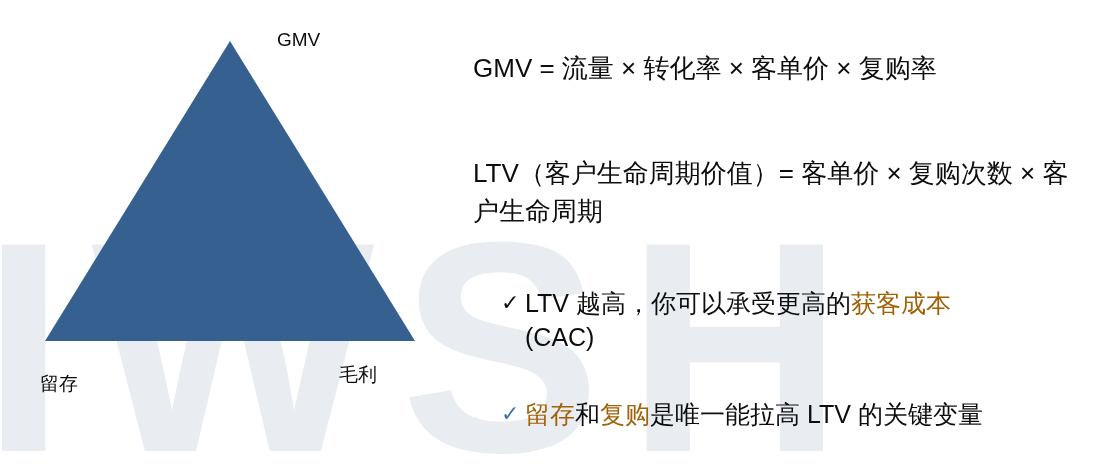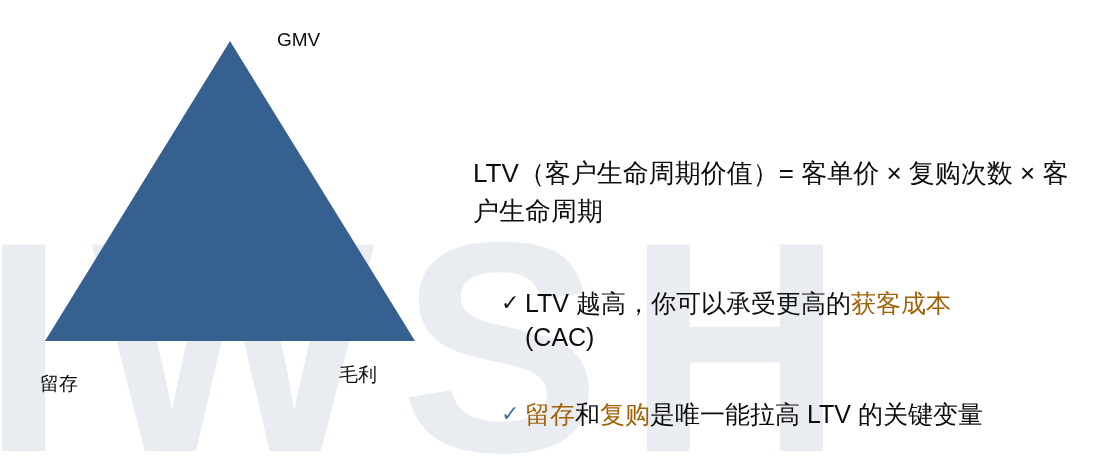--- a/index.html
+++ b/index.html
@@ -121,20 +121,21 @@
     <svg id="triangle-svg" viewBox="0 0 460 468">
       <polygon points="230,41 415,341 45,341" fill="#35608f"></polygon>
     </svg>
     <div class="vertex-label" id="label-top">GMV</div>
     <div class="vertex-label" id="label-left">留存</div>
     <div class="vertex-label" id="label-right">毛利</div>
   </div>
 
   <div id="content">
 
+    <div class="formula" id="formula-gmv">GMV = 流量 × 转化率 × 客单价 × 复购率</div>
 
     <div class="formula" id="formula-ltv">LTV（客户生命周期价值）= 客单价 × 复购次数 × 客户生命周期</div>
 
     <div class="bullet" id="bullet-1">
       <span class="check check-dark">✓</span>
       <span class="btext">
         <span>LTV 越高，你可以承受更高的</span><span class="hl">获客成本</span><br><span>(CAC)</span>
       </span>
     </div>
 

